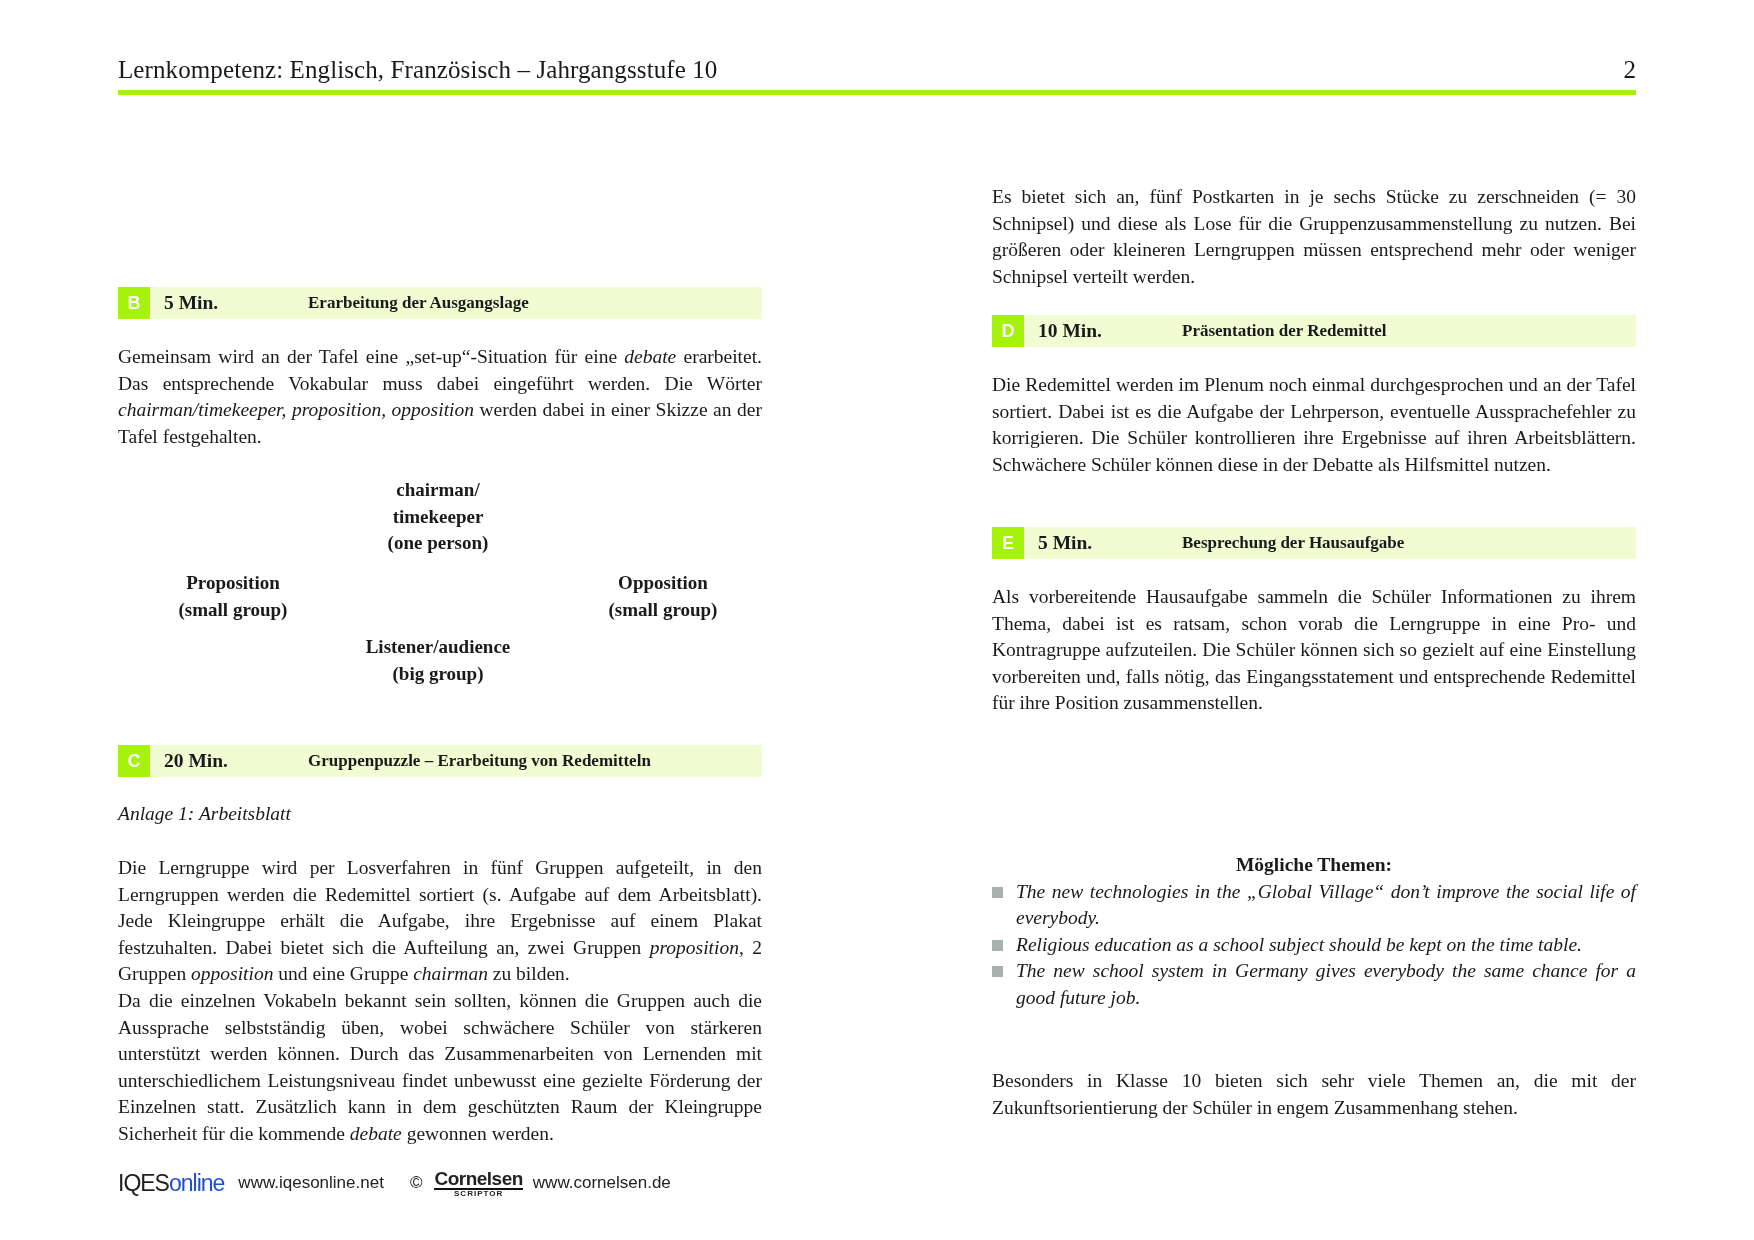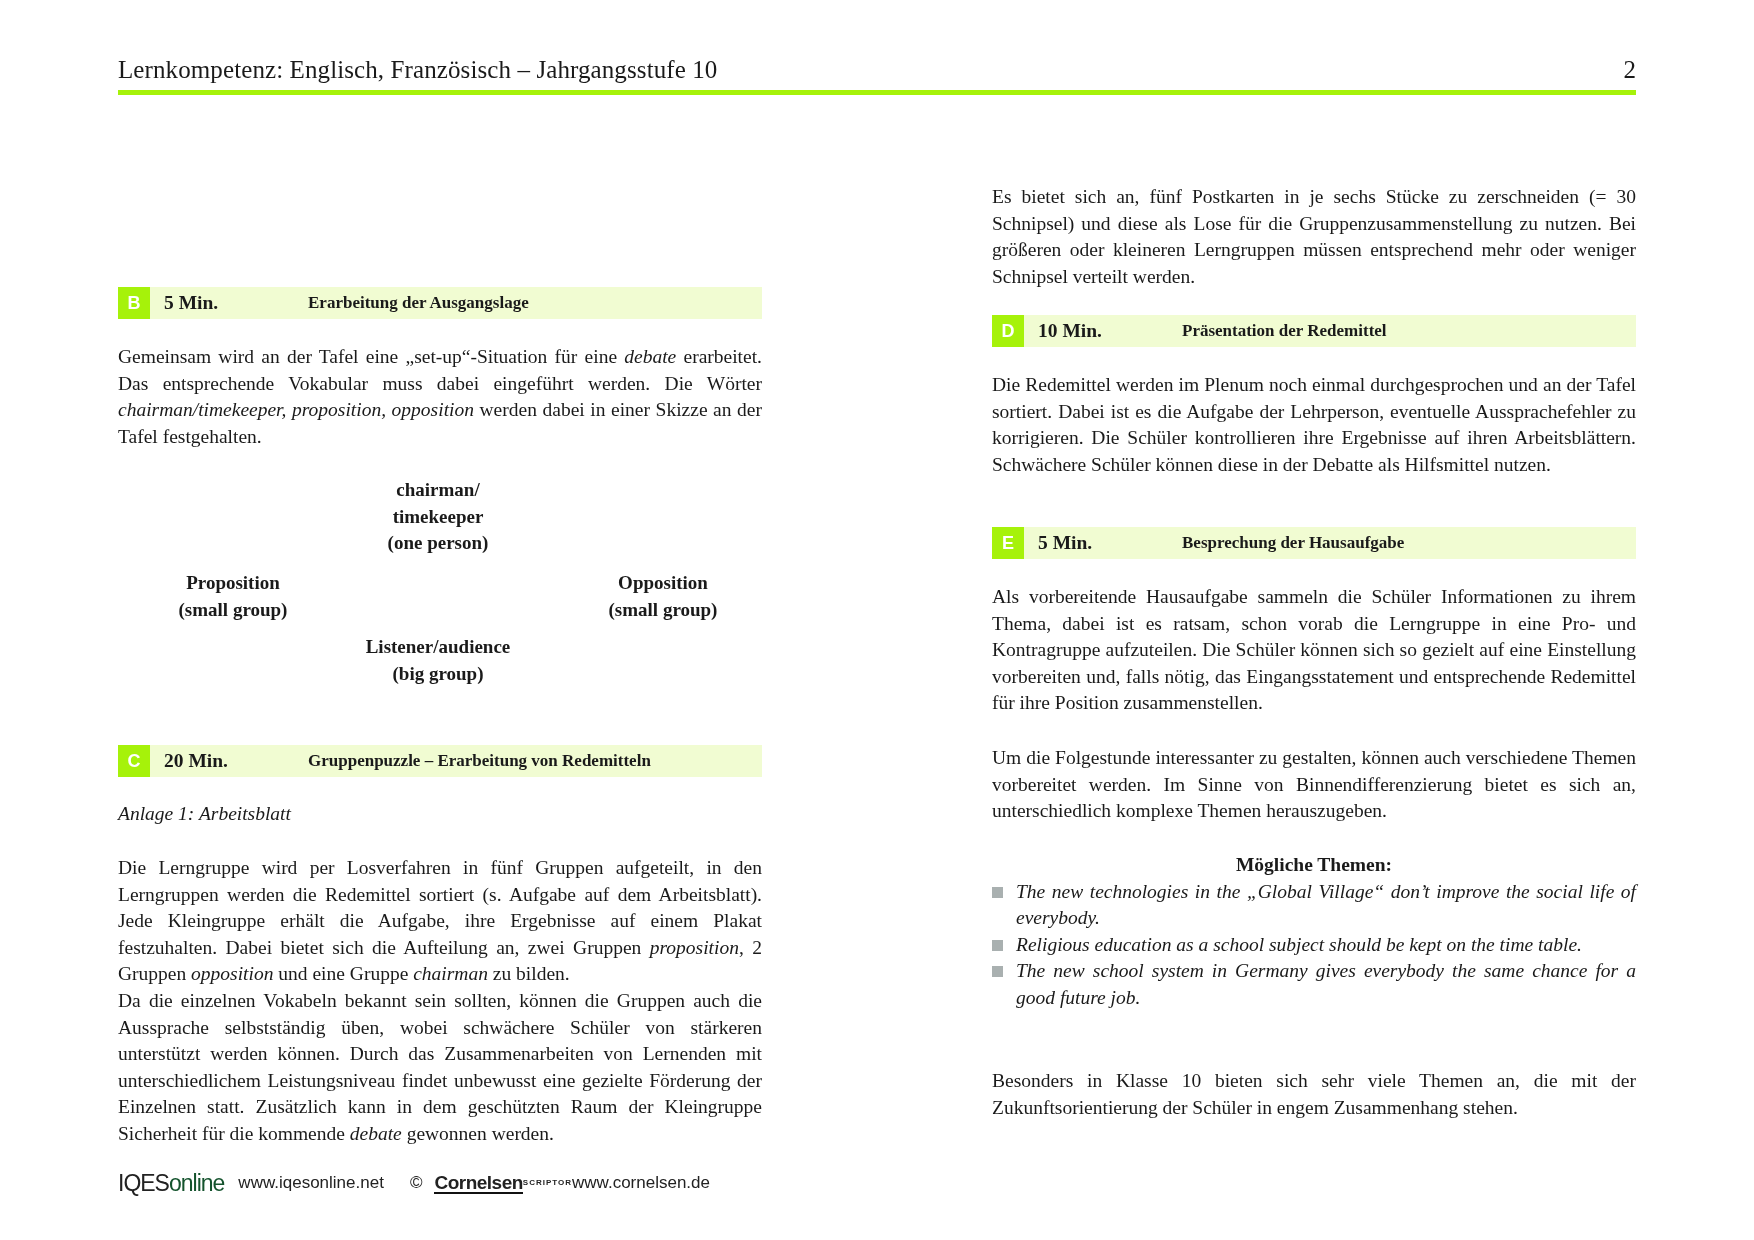--- a/index.html
+++ b/index.html
@@ -28,24 +28,24 @@
 
   .italic-note { font-style:italic; }
   .topics-heading { font-weight:bold;text-align:center; }
   ul.topics { list-style:none; margin:0; padding:0; }
   ul.topics li { position:relative; padding-left:24px; font-style:italic; text-align:justify; }
   ul.topics li .bullet { position:absolute; left:0; top:8px; width:11px; height:11px; background:#a9b0b0; }
 
   .footer { position:absolute; left:118px; top:1168px; height:30px; display:flex; align-items:center;
             font-family:"Liberation Sans", sans-serif; font-size:17px; color:#222; }
   .iqes-logo { font-size:23px; letter-spacing:-1px; margin-right:14px; }
-  .iqes-logo .light { font-weight:normal; color:#14532d; }
+  .iqes-logo .light { font-weight:normal; color:#1d4ed8; }
   .footer .url { margin-right:26px; }
   .copyright { font-size:17px; margin-right:12px; }
-  .cornelsen-logo { display:inline-flex; flex-direction:row; align-items:center; line-height:1;justify-content:flex-end; }
+  .cornelsen-logo { display:inline-flex; flex-direction:column; align-items:center; margin-right:10px; line-height:1;justify-content:flex-end; }
   .cornelsen-logo .brand { font-weight:bold; font-size:19px; border-bottom:2px solid #111; letter-spacing:-0.5px; }
   .cornelsen-logo .sub { font-size:8px; font-weight:bold; letter-spacing:1px; }
 </style>
 </head>
 <body>
 
 <div class="header-title">Lernkompetenz: Englisch, Französisch – Jahrgangsstufe 10</div>
 <div class="page-number">2</div>
 <div class="header-rule" style="background: rgb(166, 242, 10);"></div>
 
@@ -101,21 +101,20 @@
 
   <p class="para" style="top:372px;">Die Redemittel werden im Plenum noch einmal durchgesprochen und an der Tafel sortiert. Dabei ist es die Aufgabe der Lehrperson, eventuelle Aussprachefehler zu korrigieren. Die Schüler kontrollieren ihre Ergebnisse auf ihren Arbeitsblättern. Schwächere Schüler können diese in der Debatte als Hilfsmittel nutzen.</p>
 
   <div class="sec-bar" style="top: 527px; background: rgb(241, 252, 210);">
     <span class="sec-letter" style="background: rgb(166, 242, 10);">E</span>
     <span class="sec-time">5 Min.</span>
     <span class="sec-title">Besprechung der Hausaufgabe</span>
   </div>
 
   <p class="para" style="top:584px;">Als vorbereitende Hausaufgabe sammeln die Schüler Informationen zu ihrem Thema, dabei ist es ratsam, schon vorab die Lerngruppe in eine Pro- und Kontragruppe aufzuteilen. Die Schüler können sich so gezielt auf eine Einstellung vorbereiten und, falls nötig, das Eingangsstatement und entsprechende Redemittel für ihre Position zusammenstellen.</p>
-  <p class="para" style="top:745px;">Um die Folgestunde interessanter zu gestalten, können auch verschiedene Themen vorbereitet werden. Im Sinne von Binnendifferenzierung bietet es sich an, unterschiedlich komplexe Themen herauszugeben.</p>
 
   <div class="para" style="top:852px;">
     <div class="topics-heading">Mögliche Themen:</div>
     <ul class="topics">
       <li><span class="bullet"></span><span>The new technologies in the „Global Village“ don’t improve the social life of everybody.</span></li>
       <li><span class="bullet"></span><span>Religious education as a school subject should be kept on the time table.</span></li>
       <li><span class="bullet"></span><span>The new school system in Germany gives everybody the same chance for a good future job.</span></li>
     </ul>
   </div>
 

